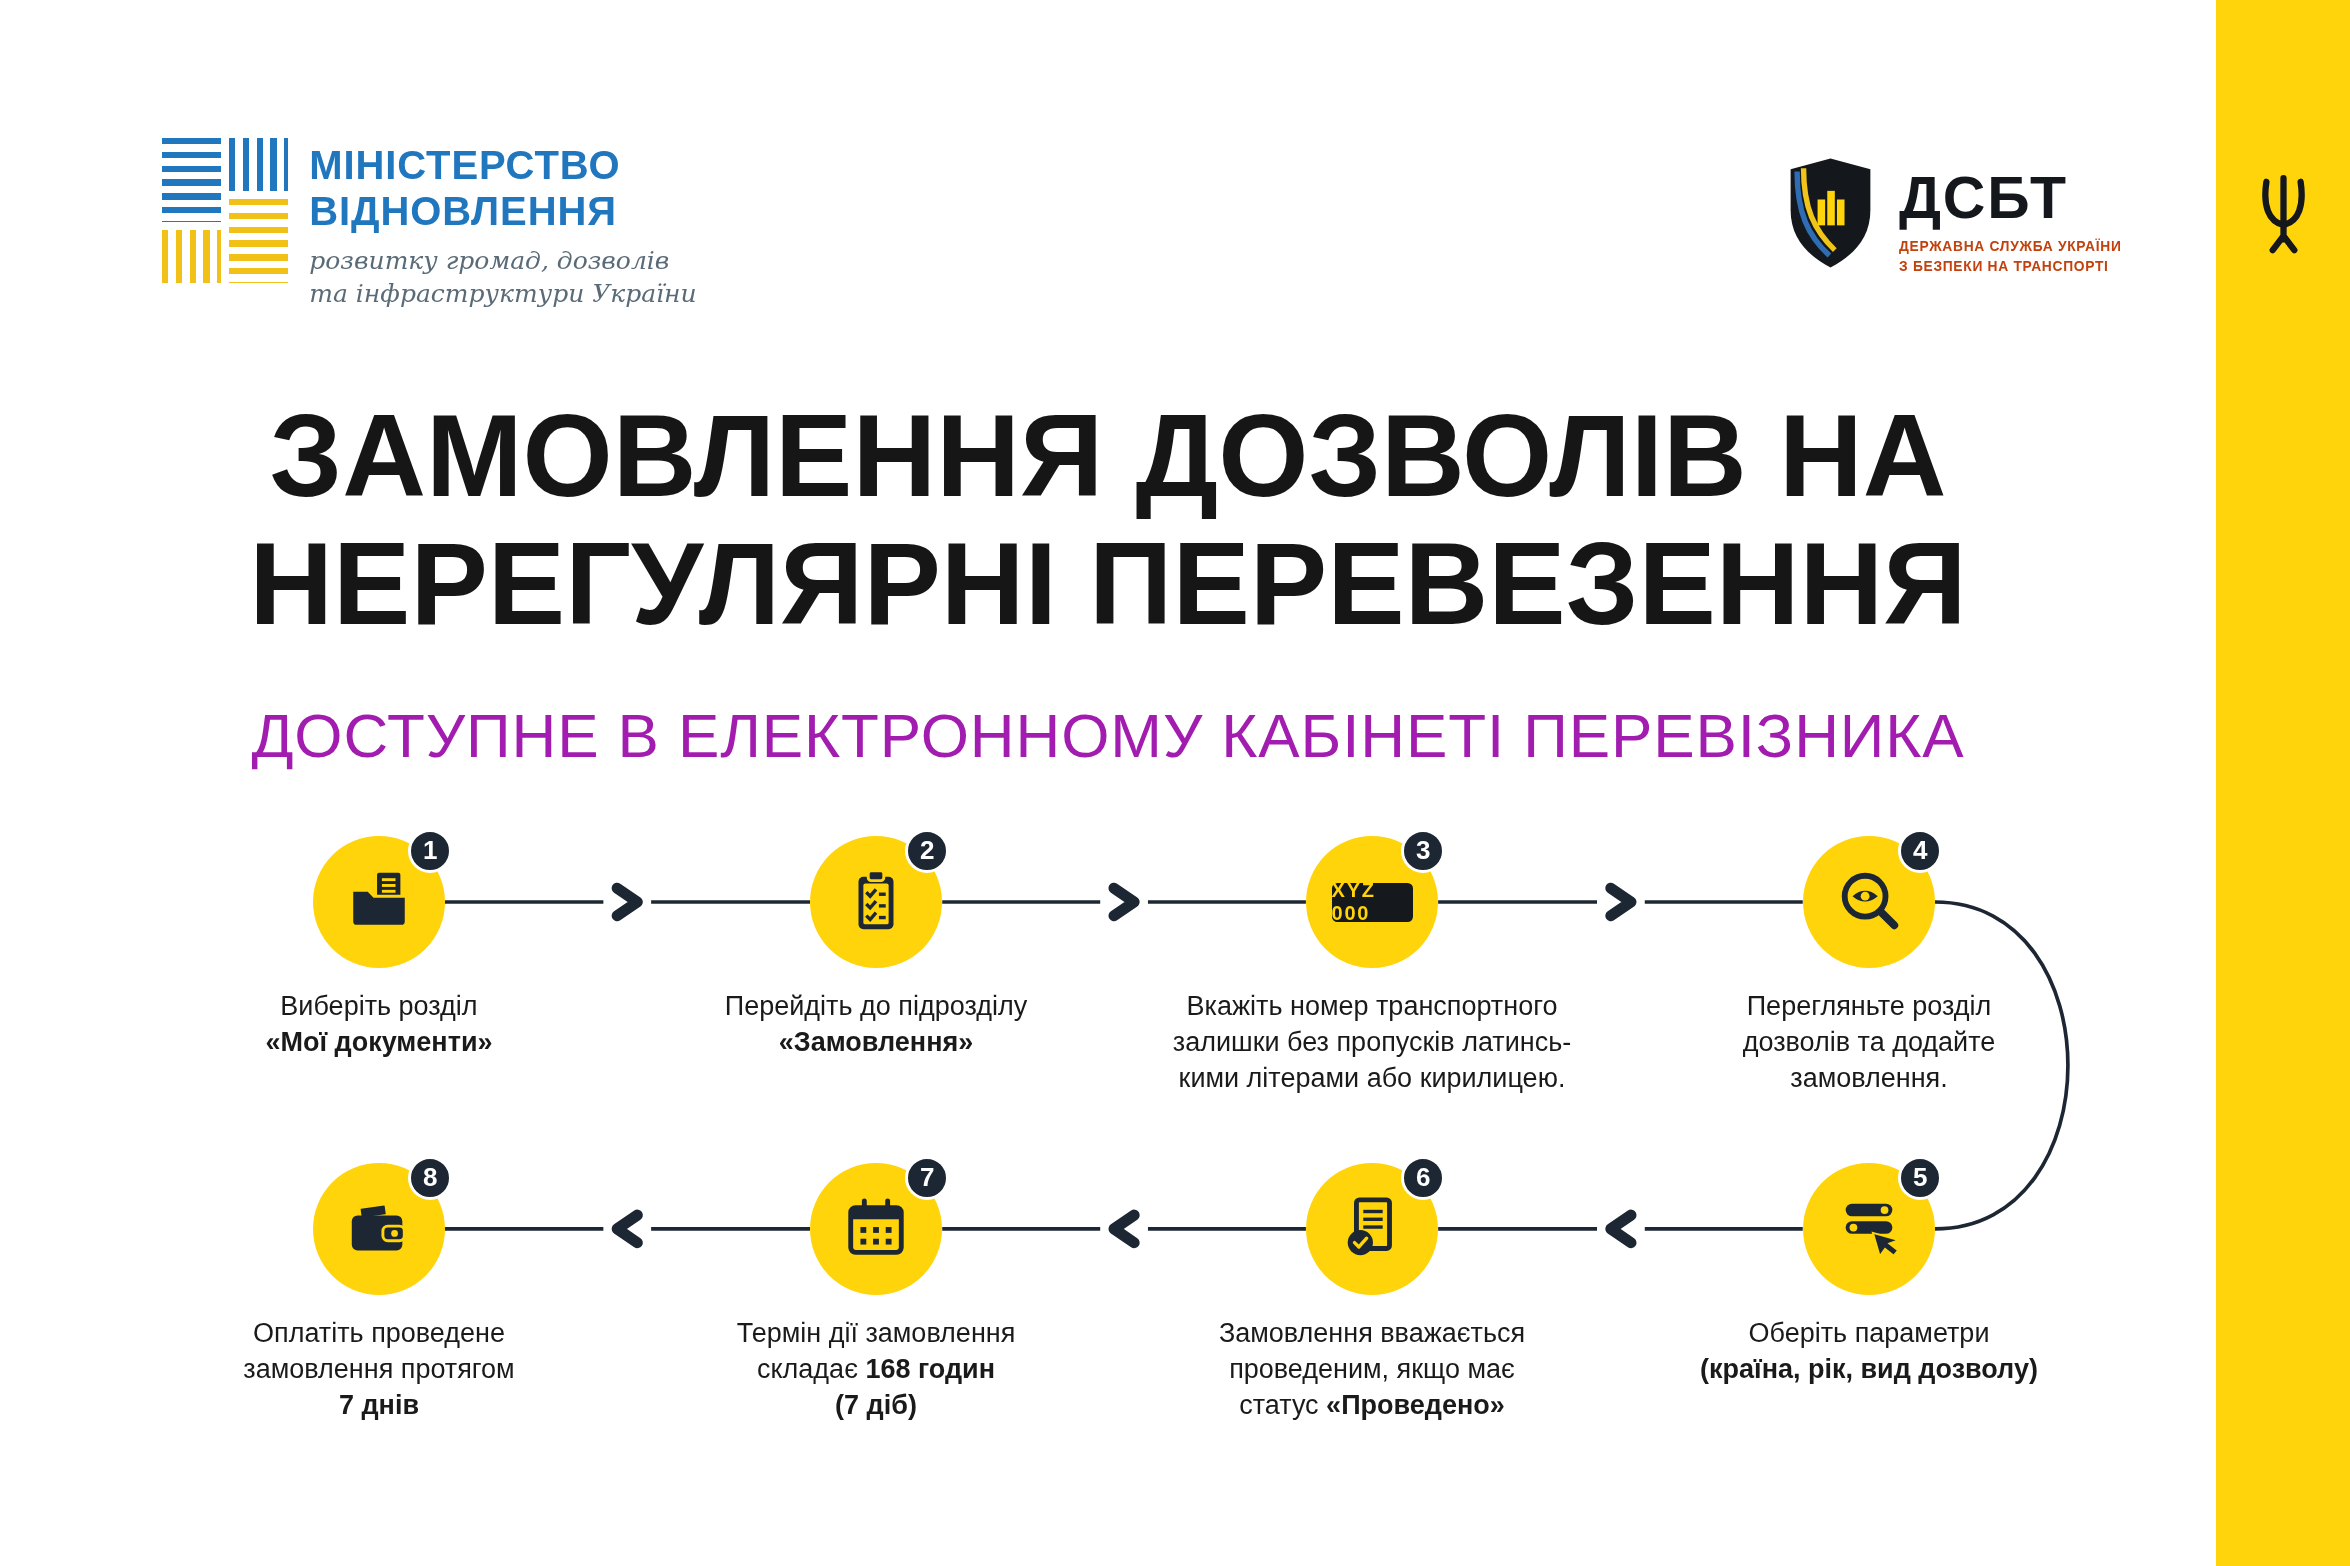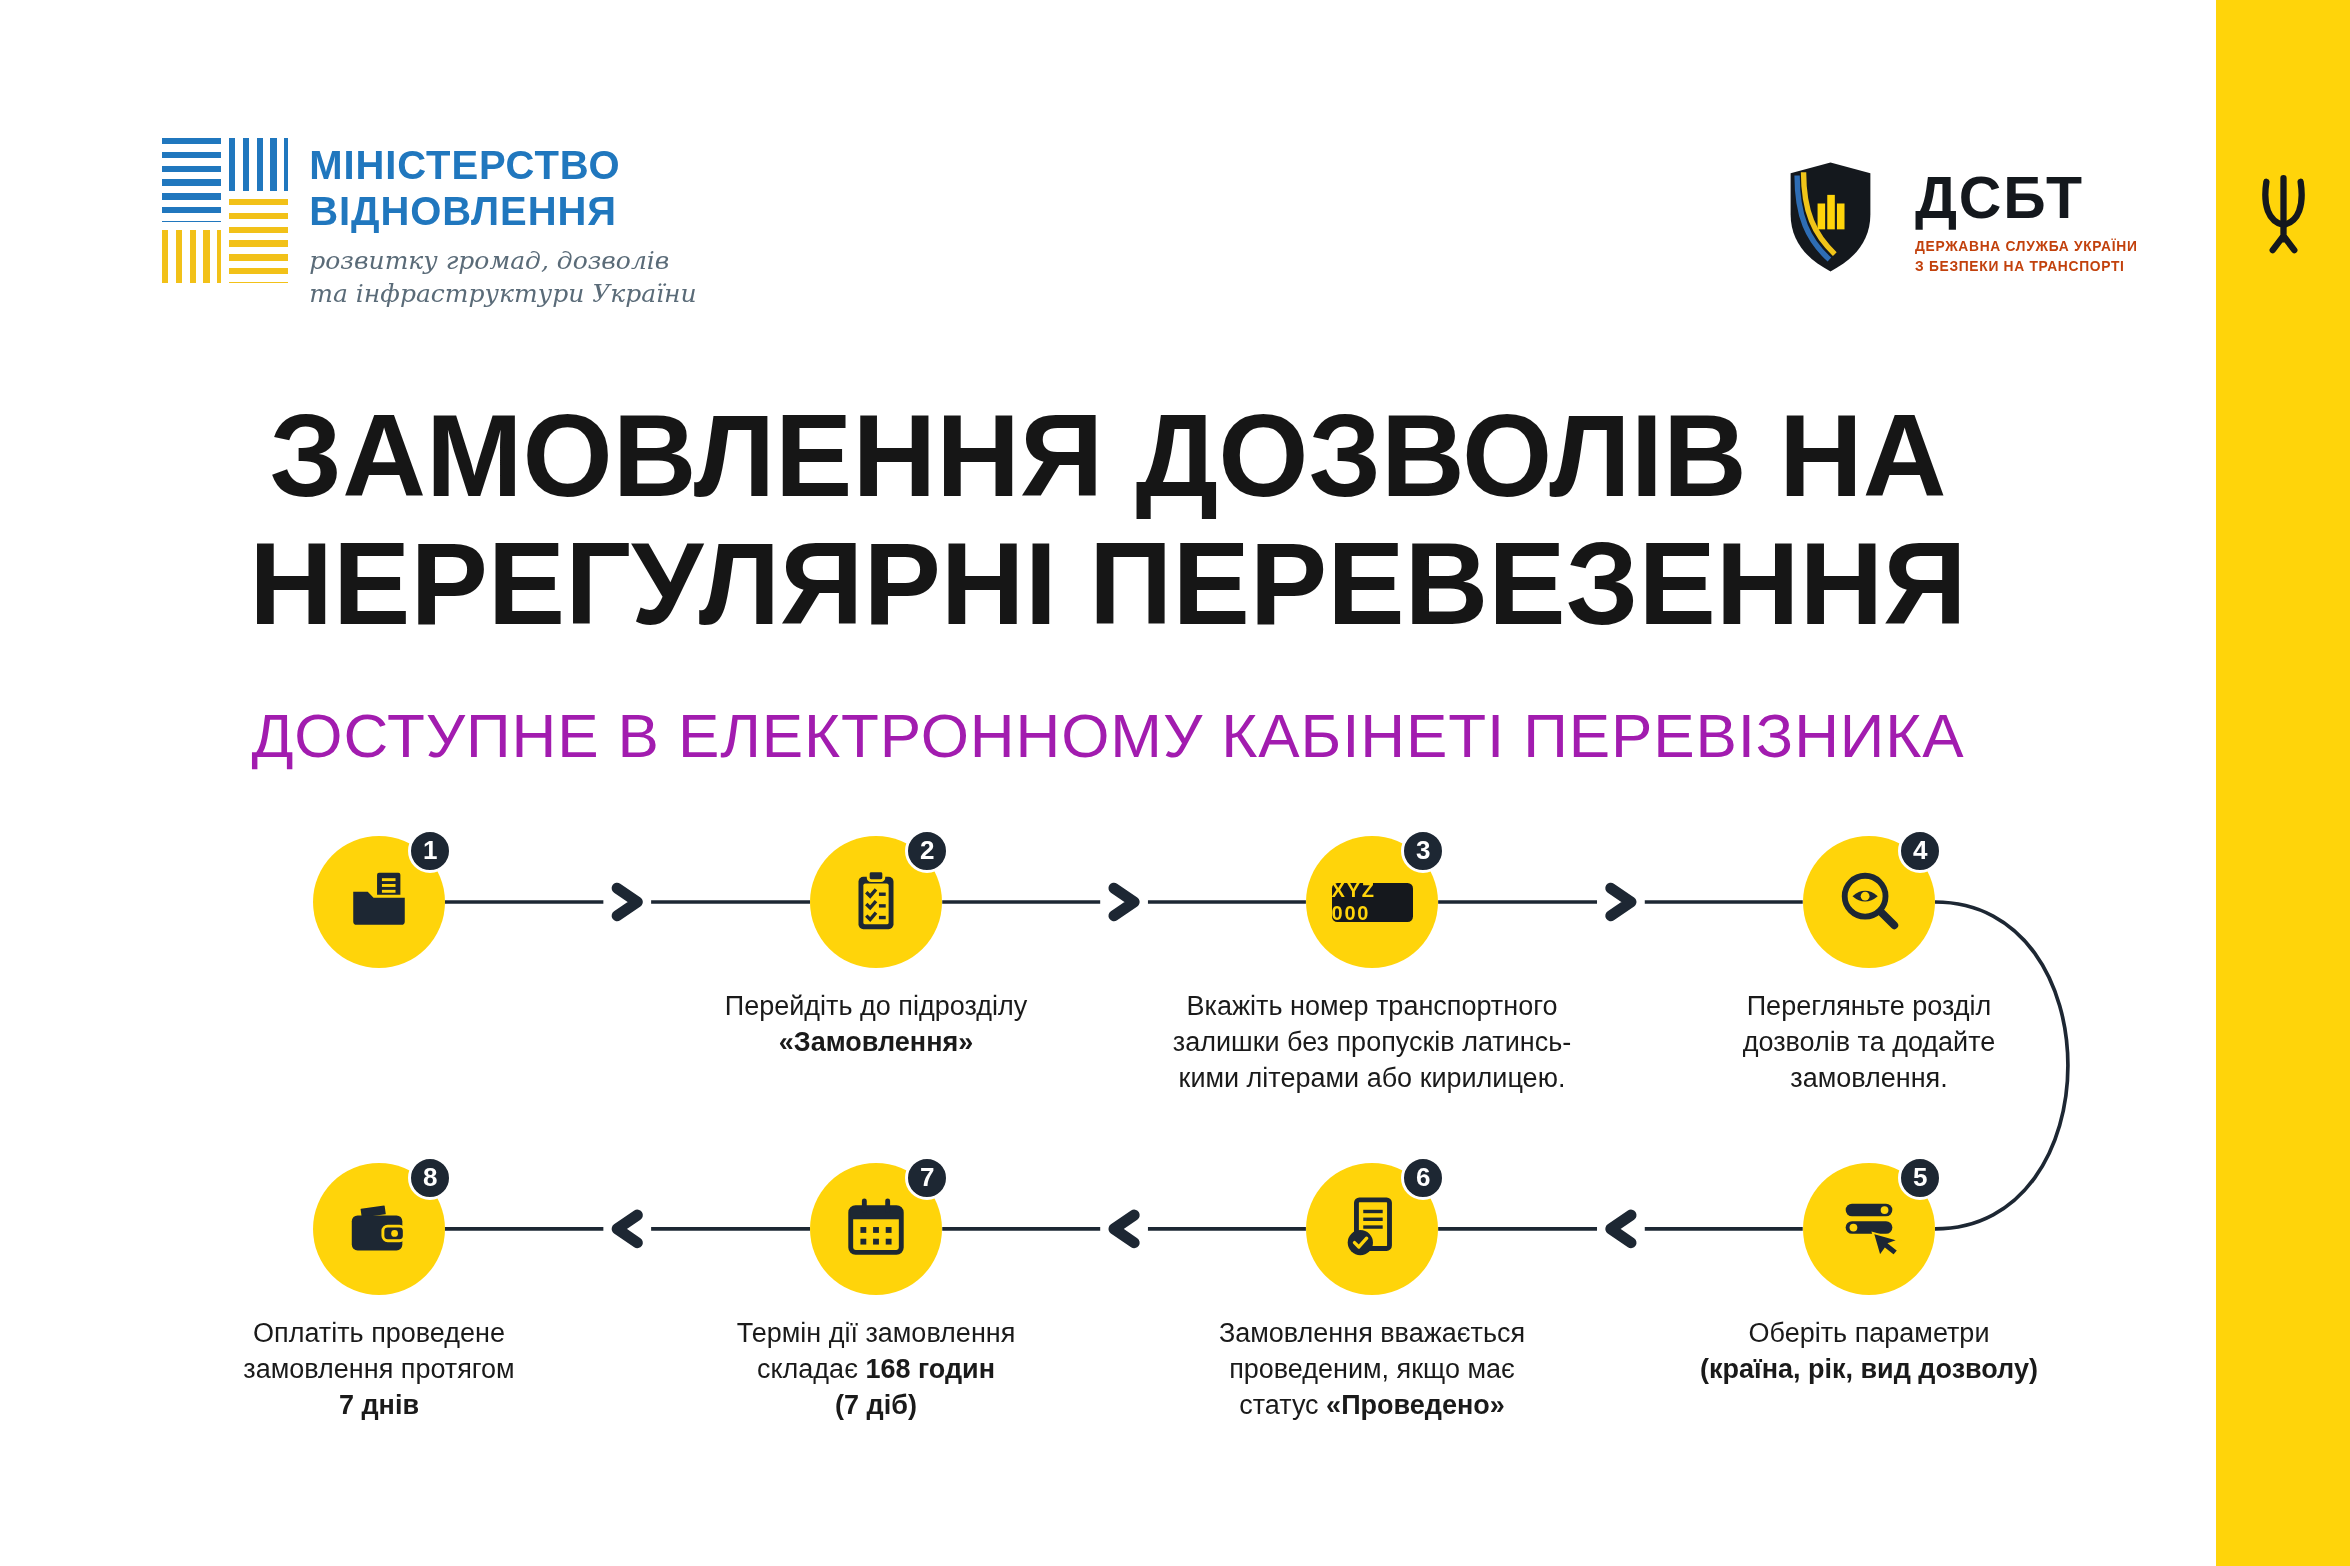--- a/index.html
+++ b/index.html
@@ -23,21 +23,21 @@
   .q-blue-h { background:repeating-linear-gradient(to bottom,#2077BE 0 6.4px,#fff 6.4px 13.8px); }
   .q-blue-v { background:repeating-linear-gradient(to right,#2077BE 0 6.4px,#fff 6.4px 13.8px); }
   .q-yel-v  { background:repeating-linear-gradient(to right,#F2C118 0 6.4px,#fff 6.4px 13.8px); }
   .q-yel-h  { background:repeating-linear-gradient(to bottom,#F2C118 0 6.4px,#fff 6.4px 13.8px); }
   .min-text { margin-left:21px; padding-top:3.7px; }
   .min-name { color:#2077BE; font-size:40px; font-weight:700; letter-spacing:0.9px; line-height:1.16; }
   .min-sub  { margin-top:11px; font-family:"DejaVu Serif", serif; font-style:italic;
               color:#5a6b78; font-size:25px; line-height:1.3; }
 
   
-  .dsbt { position:absolute; left:1782px; top:154px; display:flex; align-items:flex-end;gap:16px; }
+  .dsbt { position:absolute; left:1782px; top:154px; display:flex; align-items:flex-start; }
   .dsbt-text { margin-left:20px; padding-top:14.7px; }
   .dsbt-abbr { font-size:59px; font-weight:700; color:#14181d; letter-spacing:1.8px; line-height:1; }
   .dsbt-sub  { margin-top:9.2px; font-size:13.8px; font-weight:700; color:#c2410c; letter-spacing:0.7px; line-height:1.45; }
 
   
   .main-title {
     position:absolute; left:0; top:393px; width:2216px;
     text-align:center; color:#161616;
     font-size:116px; font-weight:700; line-height:1.1; letter-spacing:0;
   }
@@ -180,20 +180,21 @@
           <g stroke="#FFD40A" stroke-width="3">
               <line x1="39" y1="13" x2="53" y2="13"></line>
               <line x1="39" y1="19" x2="53" y2="19"></line>
               <line x1="39" y1="25" x2="53" y2="25"></line>
             </g>
           <path d="M8 24 h17 l6 6 h33 v26 a5 5 0 0 1 -5 5 H13 a5 5 0 0 1 -5 -5 Z" fill="#1D2733" stroke="#FFD40A" stroke-width="3"></path>
         </svg>
       </div>
       <div class="badge">1</div>
     </div>
+    <div class="step-text"><span>Виберіть розділ</span><br><b>«Мої документи»</b></div>
   </div>
 
   <div class="step s2">
     <div class="circle-wrap">
       <div class="circle">
         <svg width="70" height="70" viewBox="0 0 72 72">
           <rect x="18" y="10" width="36" height="54" rx="5" fill="#1D2733"></rect>
           <rect x="23" y="17" width="26" height="42" rx="2" fill="#FFD40A"></rect>
           <rect x="28" y="4" width="16" height="10" rx="3" fill="#1D2733" stroke="#FFD40A" stroke-width="3"></rect>
           <g stroke="#1D2733" stroke-width="3.5" fill="none">

